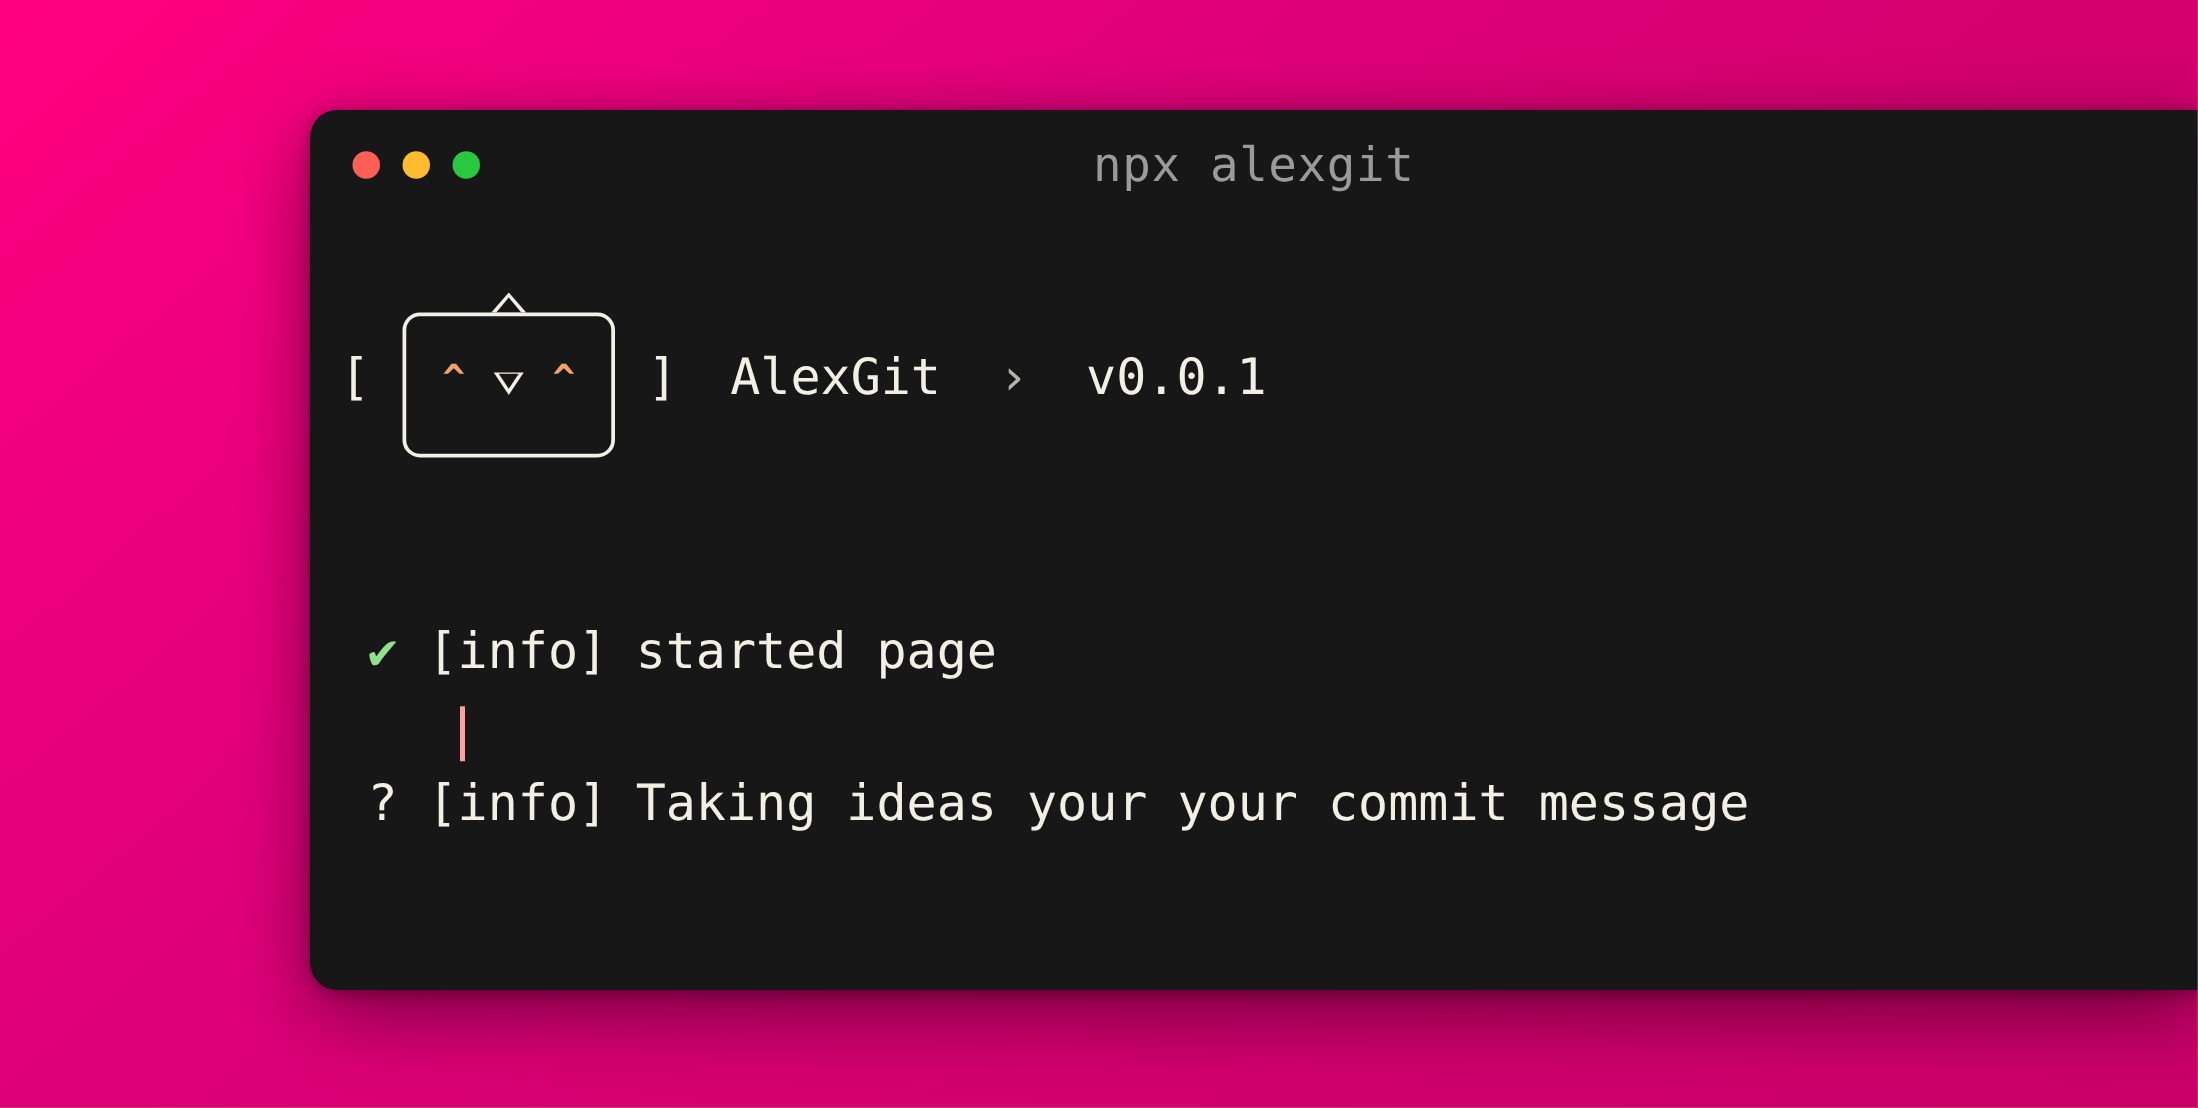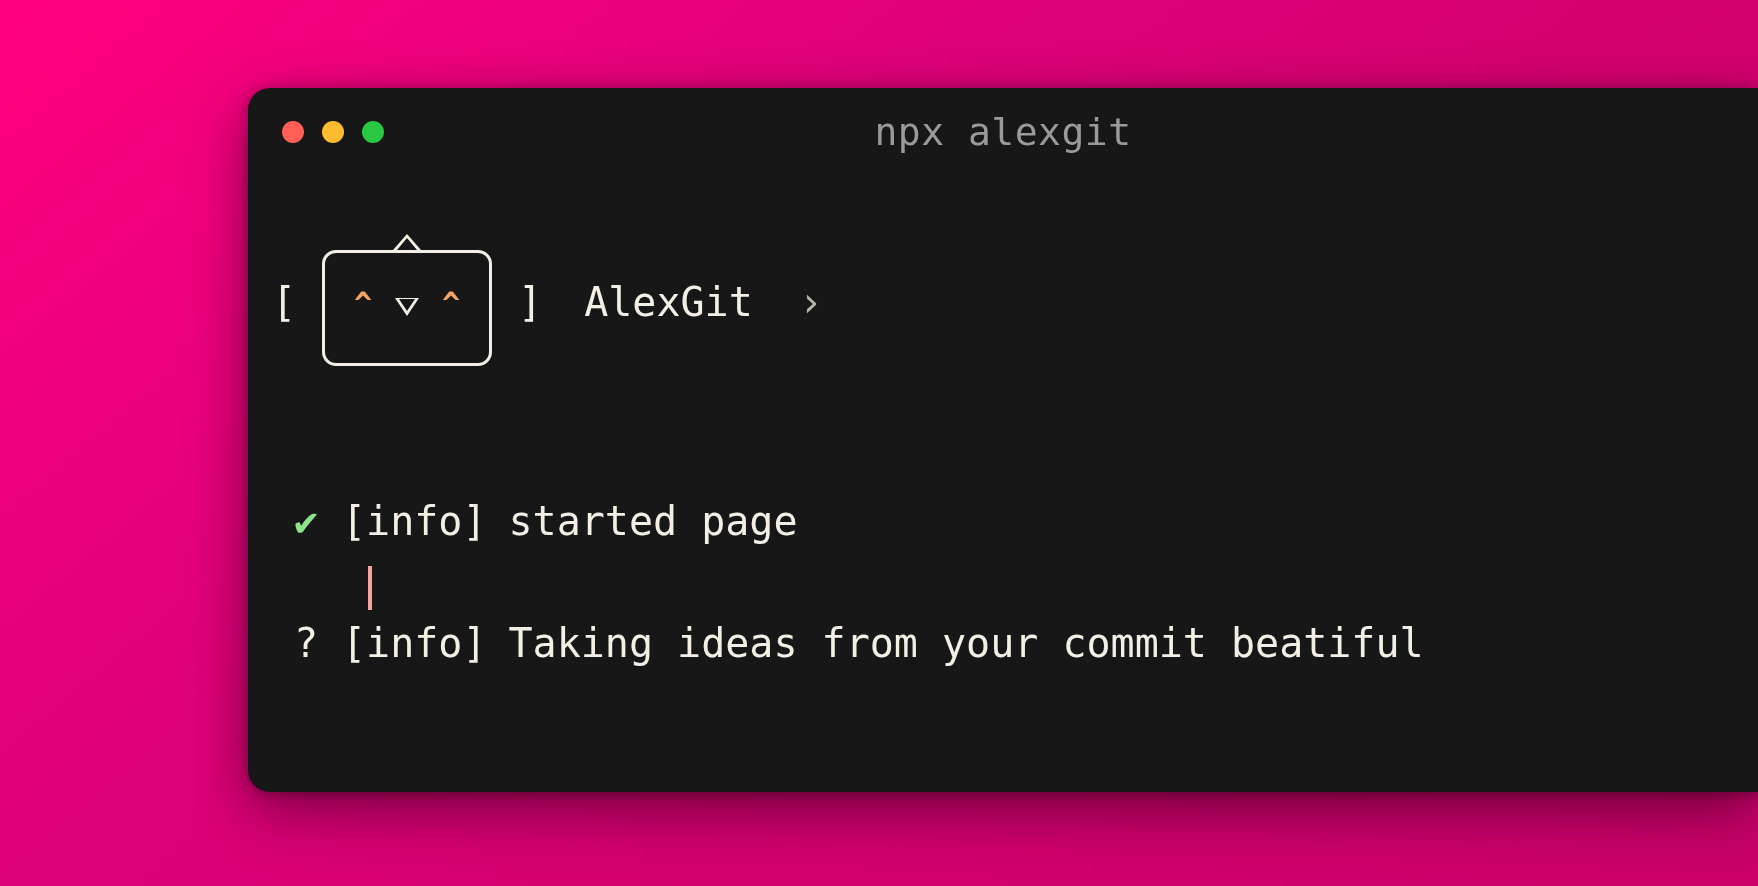--- a/index.html
+++ b/index.html
@@ -175,32 +175,33 @@
           <div class="logo-eye l">^</div>
           <div class="logo-eye r">^</div>
           <div class="logo-nose"></div>
         </div>
         <span class="bracket">]</span>
       </div>
       <div class="header-text">
         <div class="name-line">
           <span>AlexGit</span>
           <span class="chevron">›</span>
+          <span>v0.0.1</span>
         </div>
       </div>
     </div>
 
     <div class="out">
       <div class="line">
         <span class="mark chk">✔</span>
         <span>[info]</span>
         <span>started page</span>
       </div>
       <div><span class="cursor"></span></div>
       <div class="line">
         <span class="mark q">?</span>
         <span>[info]</span>
-        <span>Taking ideas from your commit beatiful</span>
+        <span>Taking ideas your your commit message</span>
       </div>
     </div>
 
   </div>
 </div>
 
 </body></html>

